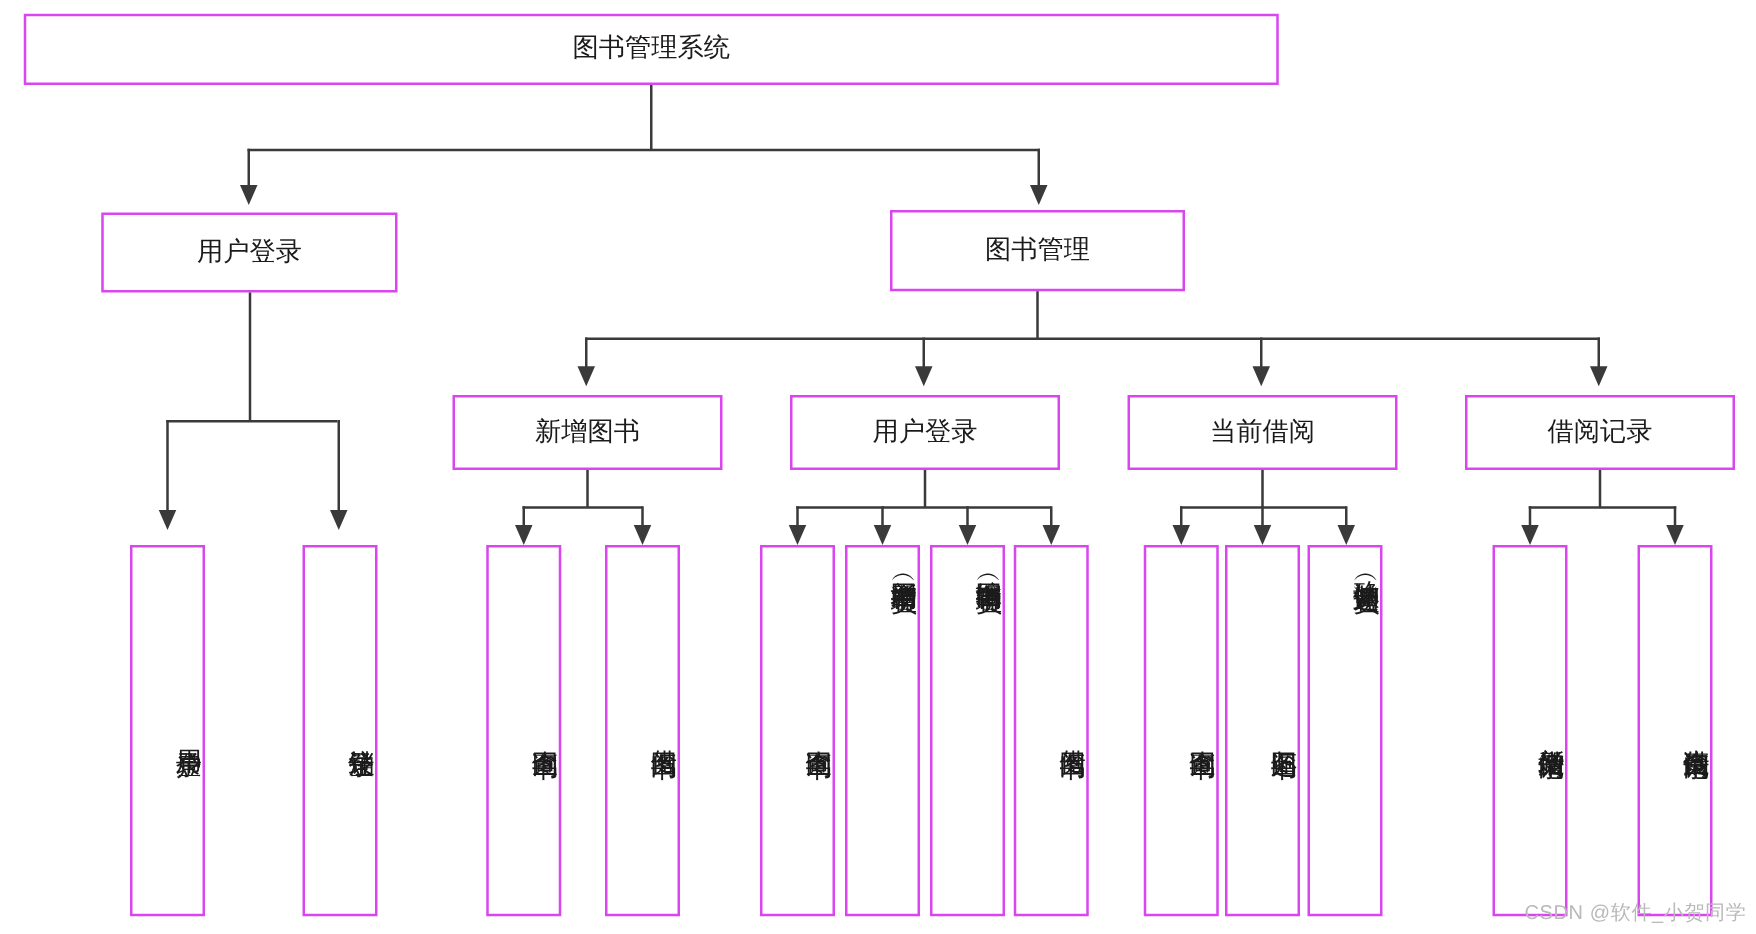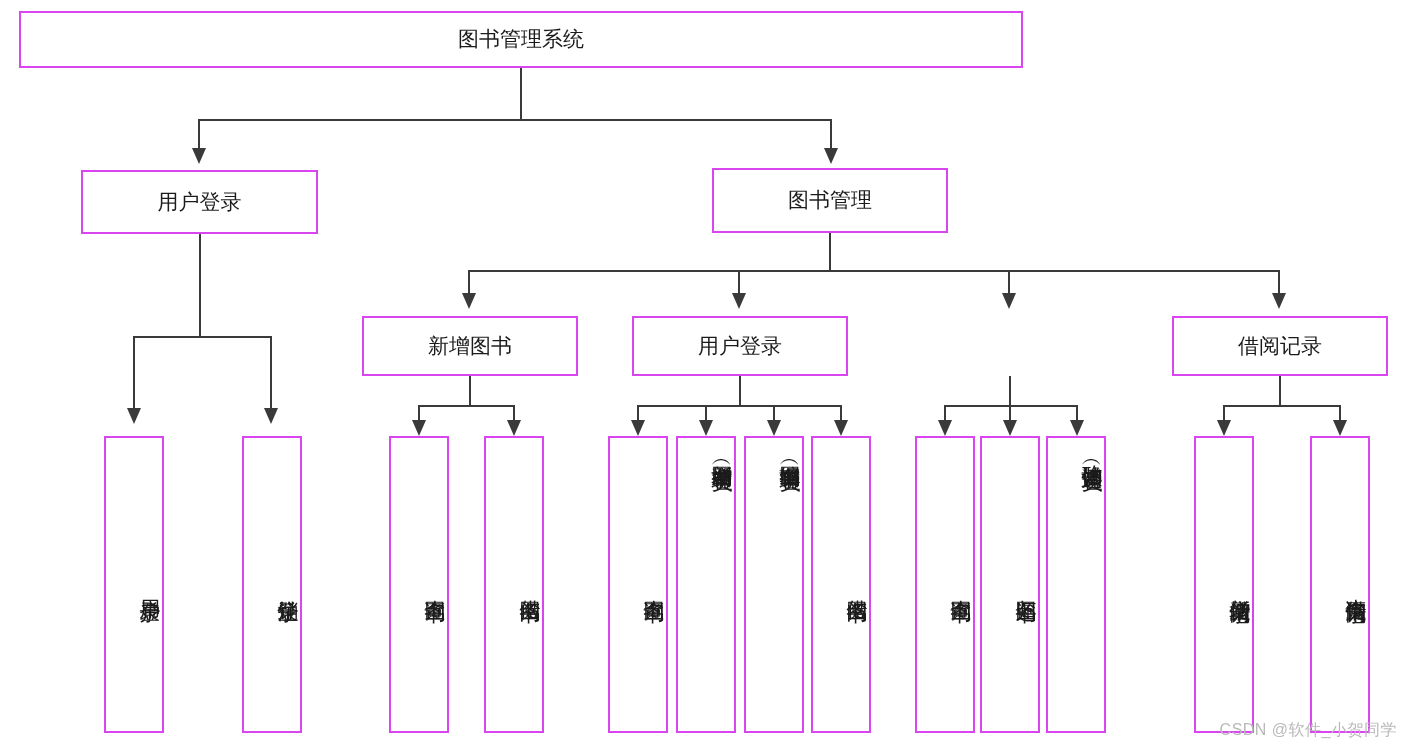--- a/index.html
+++ b/index.html
@@ -112,20 +112,23 @@
   <div class="arrow" style="left:1002px; top:293px;"></div>
   <div class="conn vline" style="left:1278px; top:270px; width:2px; height:24px;"></div>
   <div class="arrow" style="left:1272px; top:293px;"></div>
 
   <div class="node h" style="left:362px; top:316px; width:216px; height:60px;">
     <span>新增图书</span>
   </div>
   <div class="node h" style="left:632px; top:316px; width:216px; height:60px;">
     <span>用户登录</span>
   </div>
+  <div class="node h" style="left:902px; top:316px; width:216px; height:60px;">
+    <span>当前借阅</span>
+  </div>
   <div class="node h" style="left:1172px; top:316px; width:216px; height:60px;">
     <span>借阅记录</span>
   </div>
 
   <div class="conn vline" style="left:469px; top:376px; width:2px; height:30px;"></div>
   <div class="conn hline" style="left:418px; top:405px; width:96px; height:2px;"></div>
   <div class="conn vline" style="left:418px; top:405px; width:2px; height:16px;"></div>
   <div class="arrow" style="left:412px; top:420px;"></div>
   <div class="conn vline" style="left:513px; top:405px; width:2px; height:16px;"></div>
   <div class="arrow" style="left:507px; top:420px;"></div>

